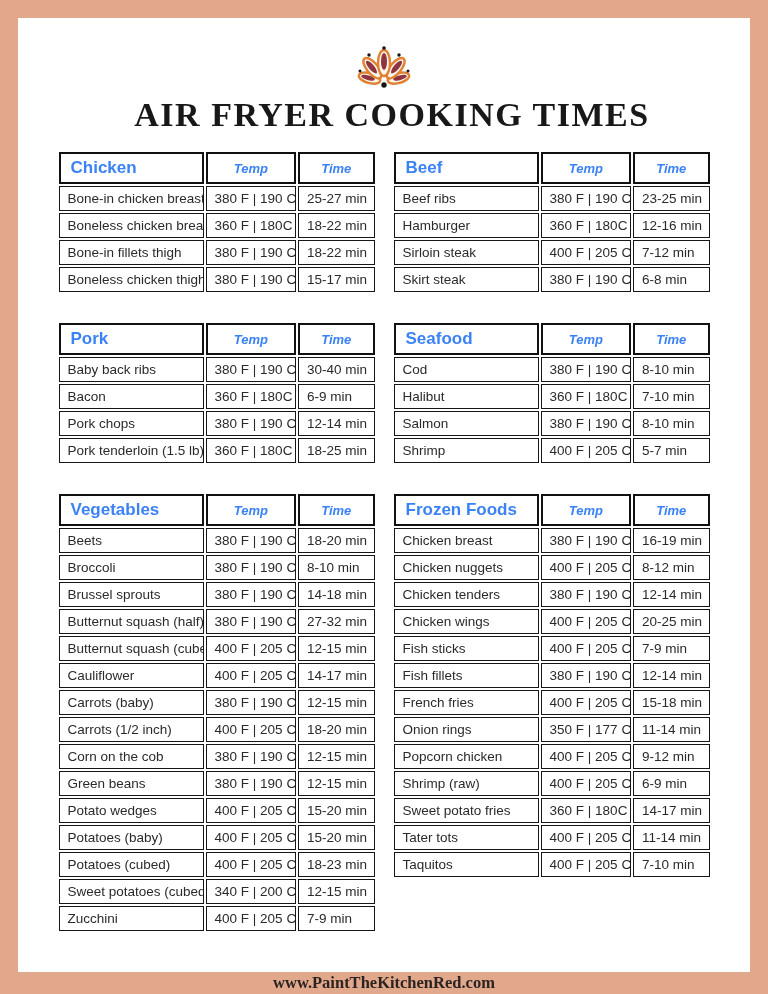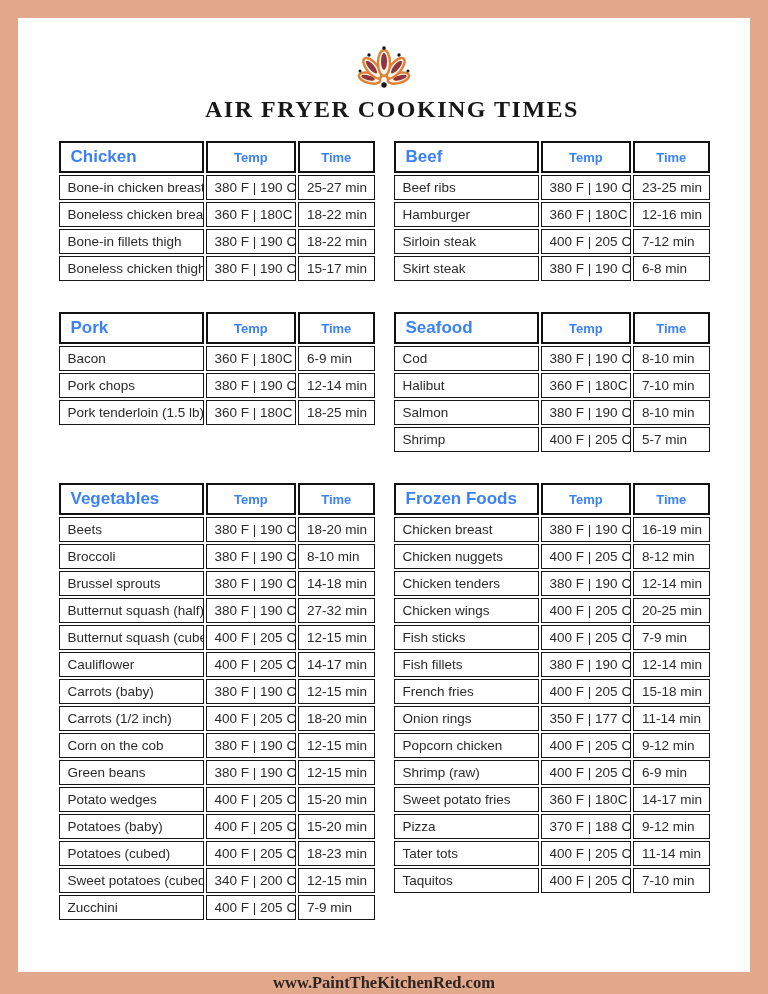--- a/index.html
+++ b/index.html
@@ -17,21 +17,21 @@
     background: #ffffff;
     text-align: center;
   }
   .logo {
     display: block;
     margin: 26px auto 0 auto;
   }
   .title {
     font-family: "Liberation Serif", serif;
     font-weight: bold;
-    font-size: 24px;
+    font-size: 34px;
     letter-spacing: 1.5px;
     color: #181818;
     margin: 6px 0 17px 16px;
     line-height: 1.1;
   }
   .tables-grid {
     display: grid;
     grid-template-columns: 320px 320px;
     column-gap: 15px;
     row-gap: 27px;
@@ -56,20 +56,21 @@
     font-size: 17px;
     font-weight: bold;
     text-align: left;
     padding: 4px 10px;
   }
   table.food-table th.col-h {
     font-size: 13px;
     font-weight: bold;
     text-align: center;
     padding: 4px 4px;
+    font-style: italic;
   }
   table.food-table td {
     border: 1.5px solid #161616;
     font-size: 13.5px;
     color: #2a2a2a;
     text-align: left;
     padding: 4px 8px;
     white-space: nowrap;
     overflow: hidden;
   }
@@ -207,20 +208,25 @@
           </colgroup>
           <thead>
             <tr>
               <th class="cat">Pork</th>
               <th class="col-h">Temp</th>
               <th class="col-h">Time</th>
             </tr>
           </thead>
           <tbody>
             <tr>
+              <td>Baby back ribs</td>
+              <td>380 F | 190 C</td>
+              <td>30-40 min</td>
+            </tr>
+            <tr>
               <td>Bacon</td>
               <td>360 F | 180C</td>
               <td>6-9 min</td>
             </tr>
             <tr>
               <td>Pork chops</td>
               <td>380 F | 190 C</td>
               <td>12-14 min</td>
             </tr>
             <tr>
@@ -420,25 +426,20 @@
               <td>Shrimp (raw)</td>
               <td>400 F | 205 C</td>
               <td>6-9 min</td>
             </tr>
             <tr>
               <td>Sweet potato fries</td>
               <td>360 F | 180C</td>
               <td>14-17 min</td>
             </tr>
             <tr>
-              <td>Pizza</td>
-              <td>370 F | 188 C</td>
-              <td>9-12 min</td>
-            </tr>
-            <tr>
               <td>Tater tots</td>
               <td>400 F | 205 C</td>
               <td>11-14 min</td>
             </tr>
             <tr>
               <td>Taquitos</td>
               <td>400 F | 205 C</td>
               <td>7-10 min</td>
             </tr>
           </tbody>

